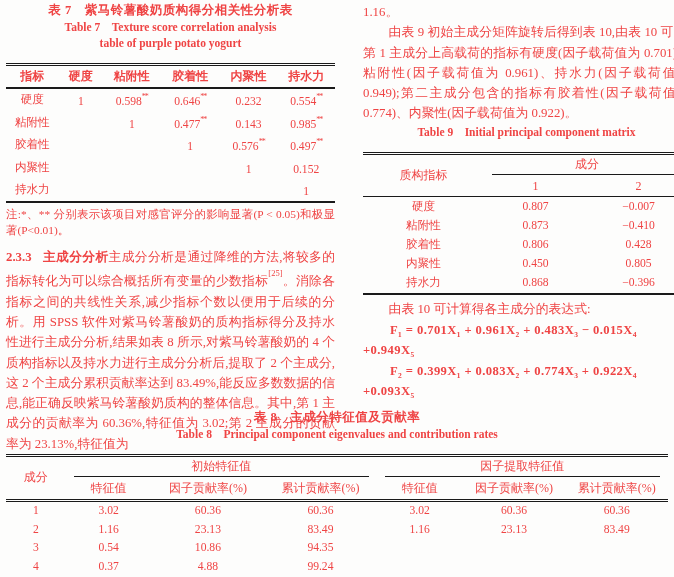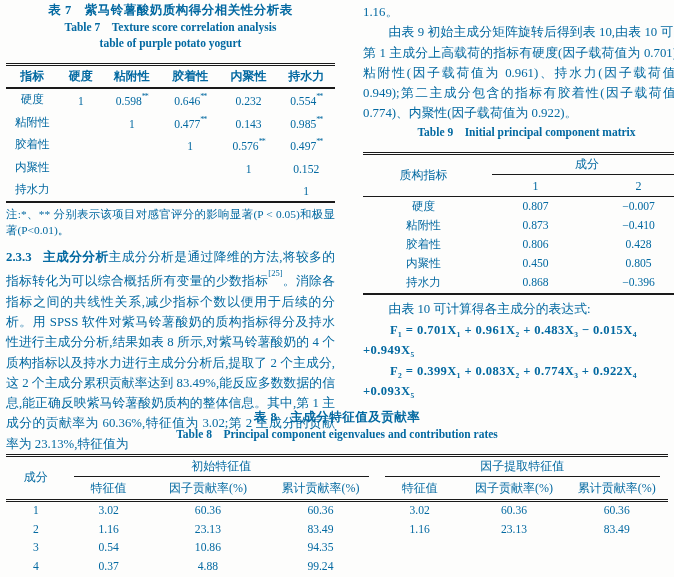--- a/index.html
+++ b/index.html
@@ -1,18 +1,18 @@
 <!DOCTYPE html>
 <html><head>
 <meta charset="utf-8">
 <style>
   html,body{margin:0;padding:0;background:#fff;}
   .page{
     position:relative; width:674px; height:577px; background:#fdfdfc;
-    font-family:"Liberation Serif","DejaVu Serif",serif; color:#0369a1;
+    font-family:"Liberation Serif","DejaVu Serif",serif; color:#ef4444;
     overflow:hidden;
   }
   .col{position:absolute; top:2px;}
   .col-left{left:6px; width:329px;}
   .col-right{left:363px; width:327px;}
   .bottom-sec{position:absolute; left:6px; top:409px; width:662px;}
 
   .cap-cn{font-size:12.5px; font-weight:bold; text-align:center; line-height:17px; letter-spacing:.5px;}
   .cap-en{font-size:11.5px; font-weight:bold; text-align:center; line-height:16px;}
 

